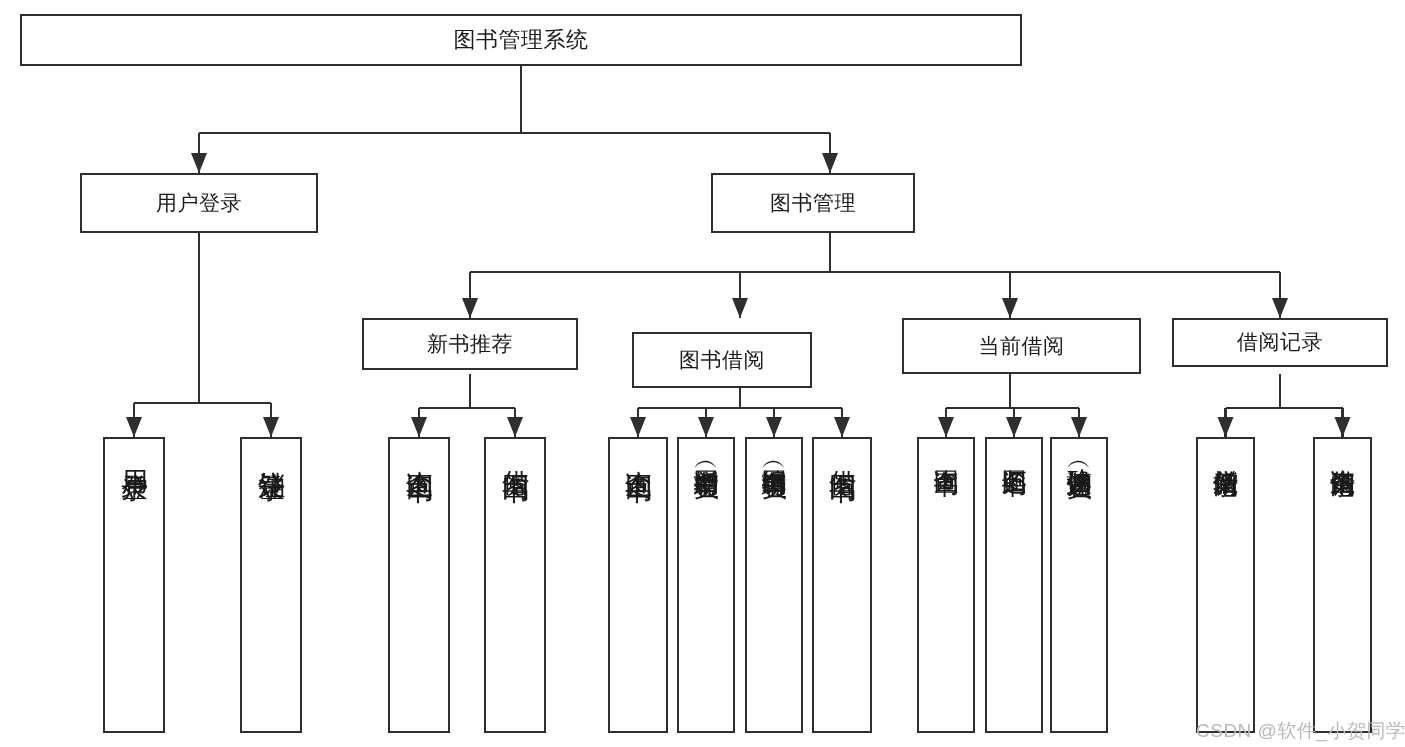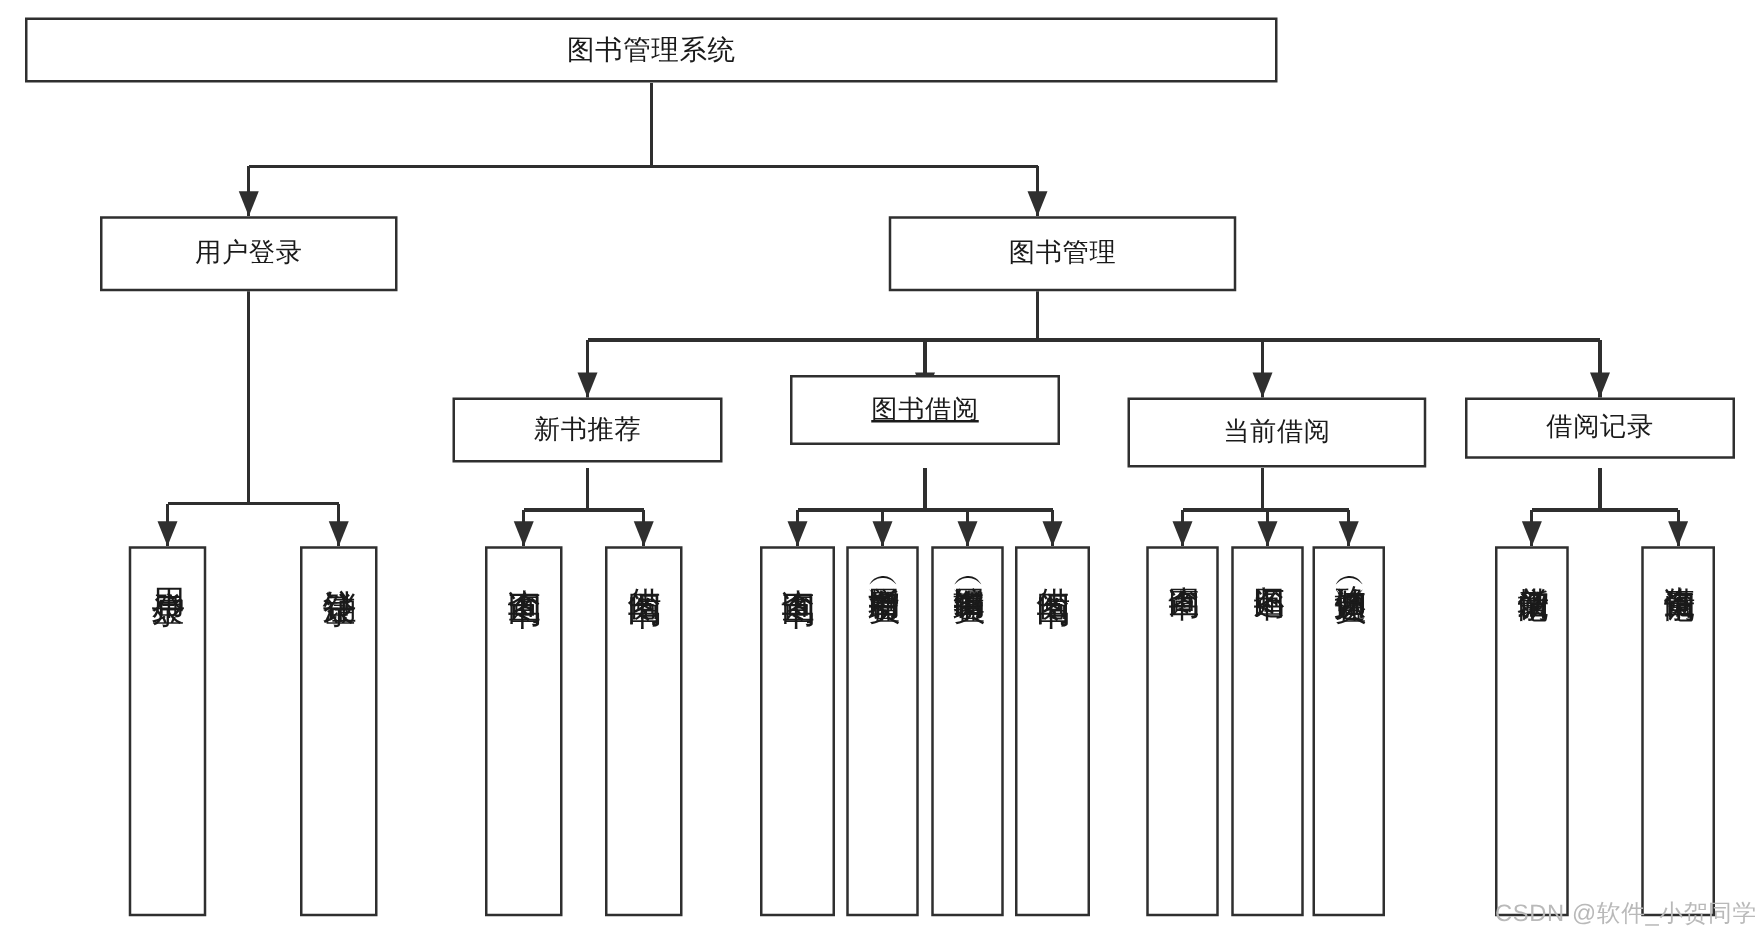--- a/index.html
+++ b/index.html
@@ -135,27 +135,27 @@
       <line x1="1342.5" y1="408" x2="1342.5" y2="437" stroke="#2f2f2f" stroke-width="2.5" shape-rendering="crispEdges"></line>
       <path d="M 1334.5 417 L 1350.5 417 L 1342.5 437 Z" fill="#2f2f2f"></path>
     </svg>
   <div id="nodes">
       <div class="node horiz root" style="left: 20px; top: 14px; width: 1002px; height: 52px;">
         <span class="label">图书管理系统</span>
       </div>
       <div class="node horiz" style="left: 80px; top: 173px; width: 238px; height: 60px;">
         <span class="label">用户登录</span>
       </div>
-      <div class="node horiz" style="left: 711px; top: 173px; width: 278px; height: 60px;">
+      <div class="node horiz" style="left: 711px; top: 173px; width: 204px; height: 60px;">
         <span class="label">图书管理</span>
       </div>
       <div class="node horiz" style="left: 362px; top: 318px; width: 216px; height: 52px;">
         <span class="label">新书推荐</span>
       </div>
-      <div class="node horiz" style="left: 632px; top: 300px; width: 216px; height: 56px; text-decoration: underline;">
+      <div class="node horiz" style="left: 632px; top: 332px; width: 180px; height: 56px;">
         <span class="label">图书借阅</span>
       </div>
       <div class="node horiz" style="left: 902px; top: 318px; width: 239px; height: 56px;">
         <span class="label">当前借阅</span>
       </div>
       <div class="node horiz" style="left: 1172px; top: 318px; width: 216px; height: 49px;">
         <span class="label">借阅记录</span>
       </div>
       <div class="node vert" style="left: 103px; top: 437px; width: 62px; height: 296px;">
         <span class="label">用户登录</span>

